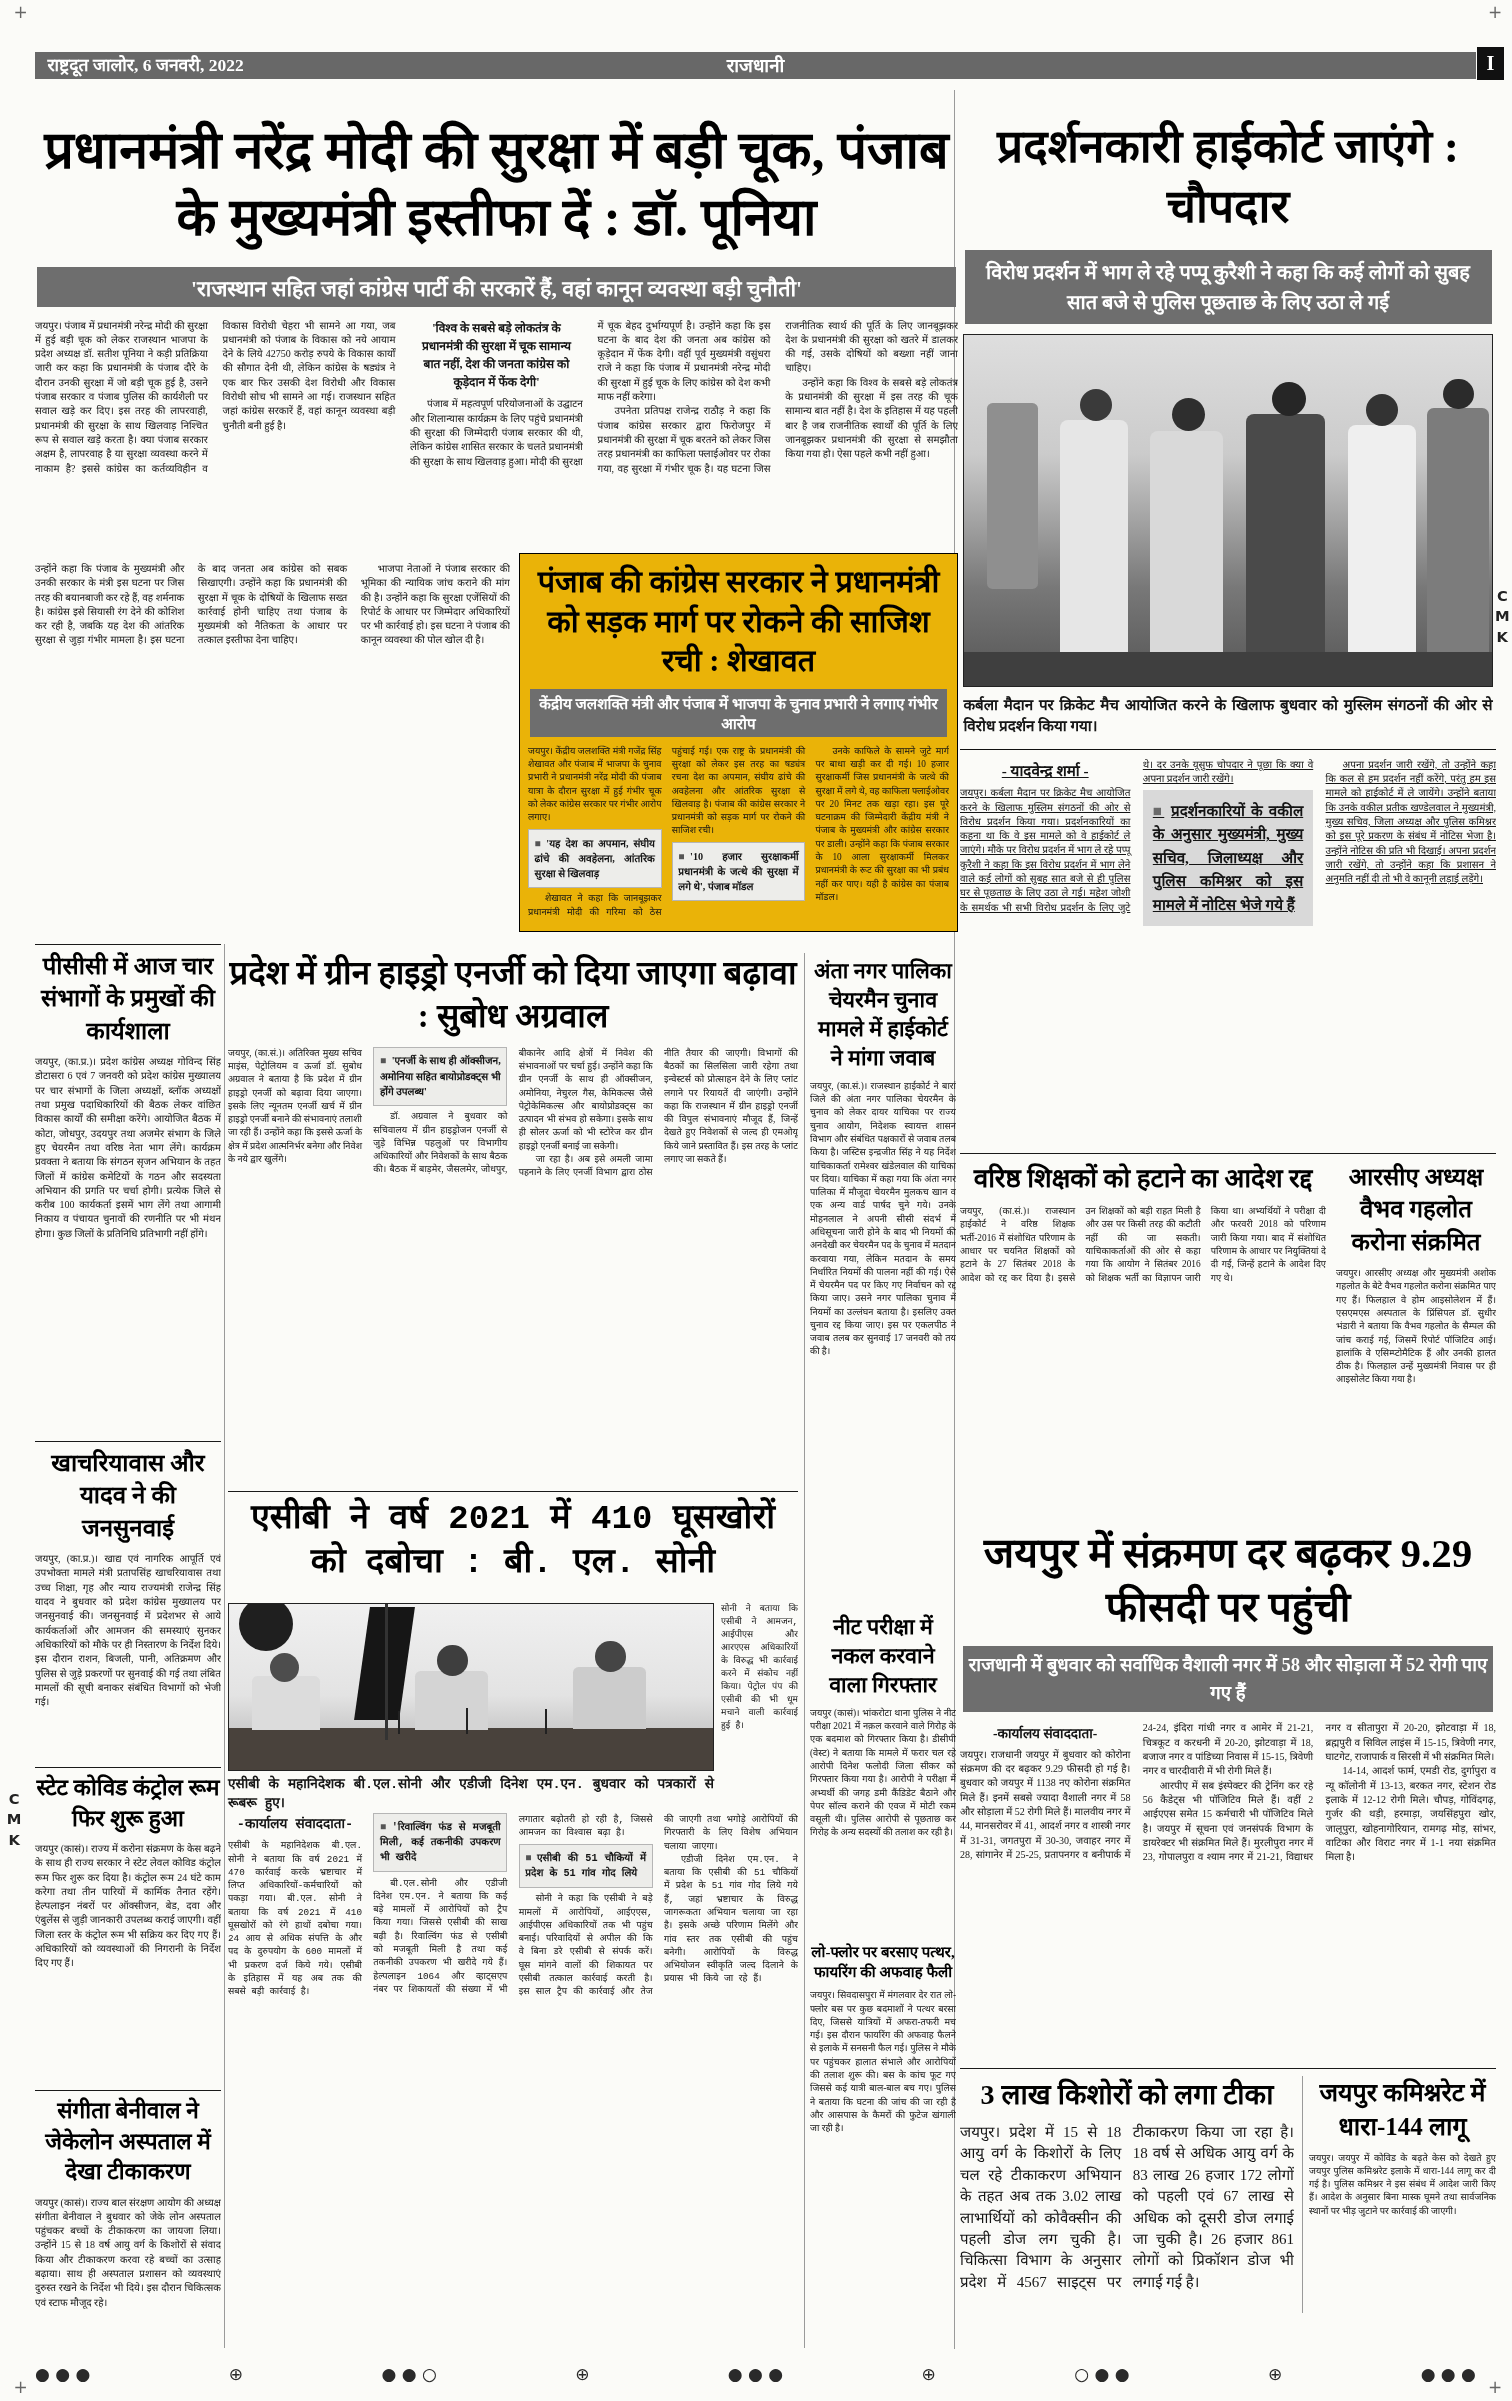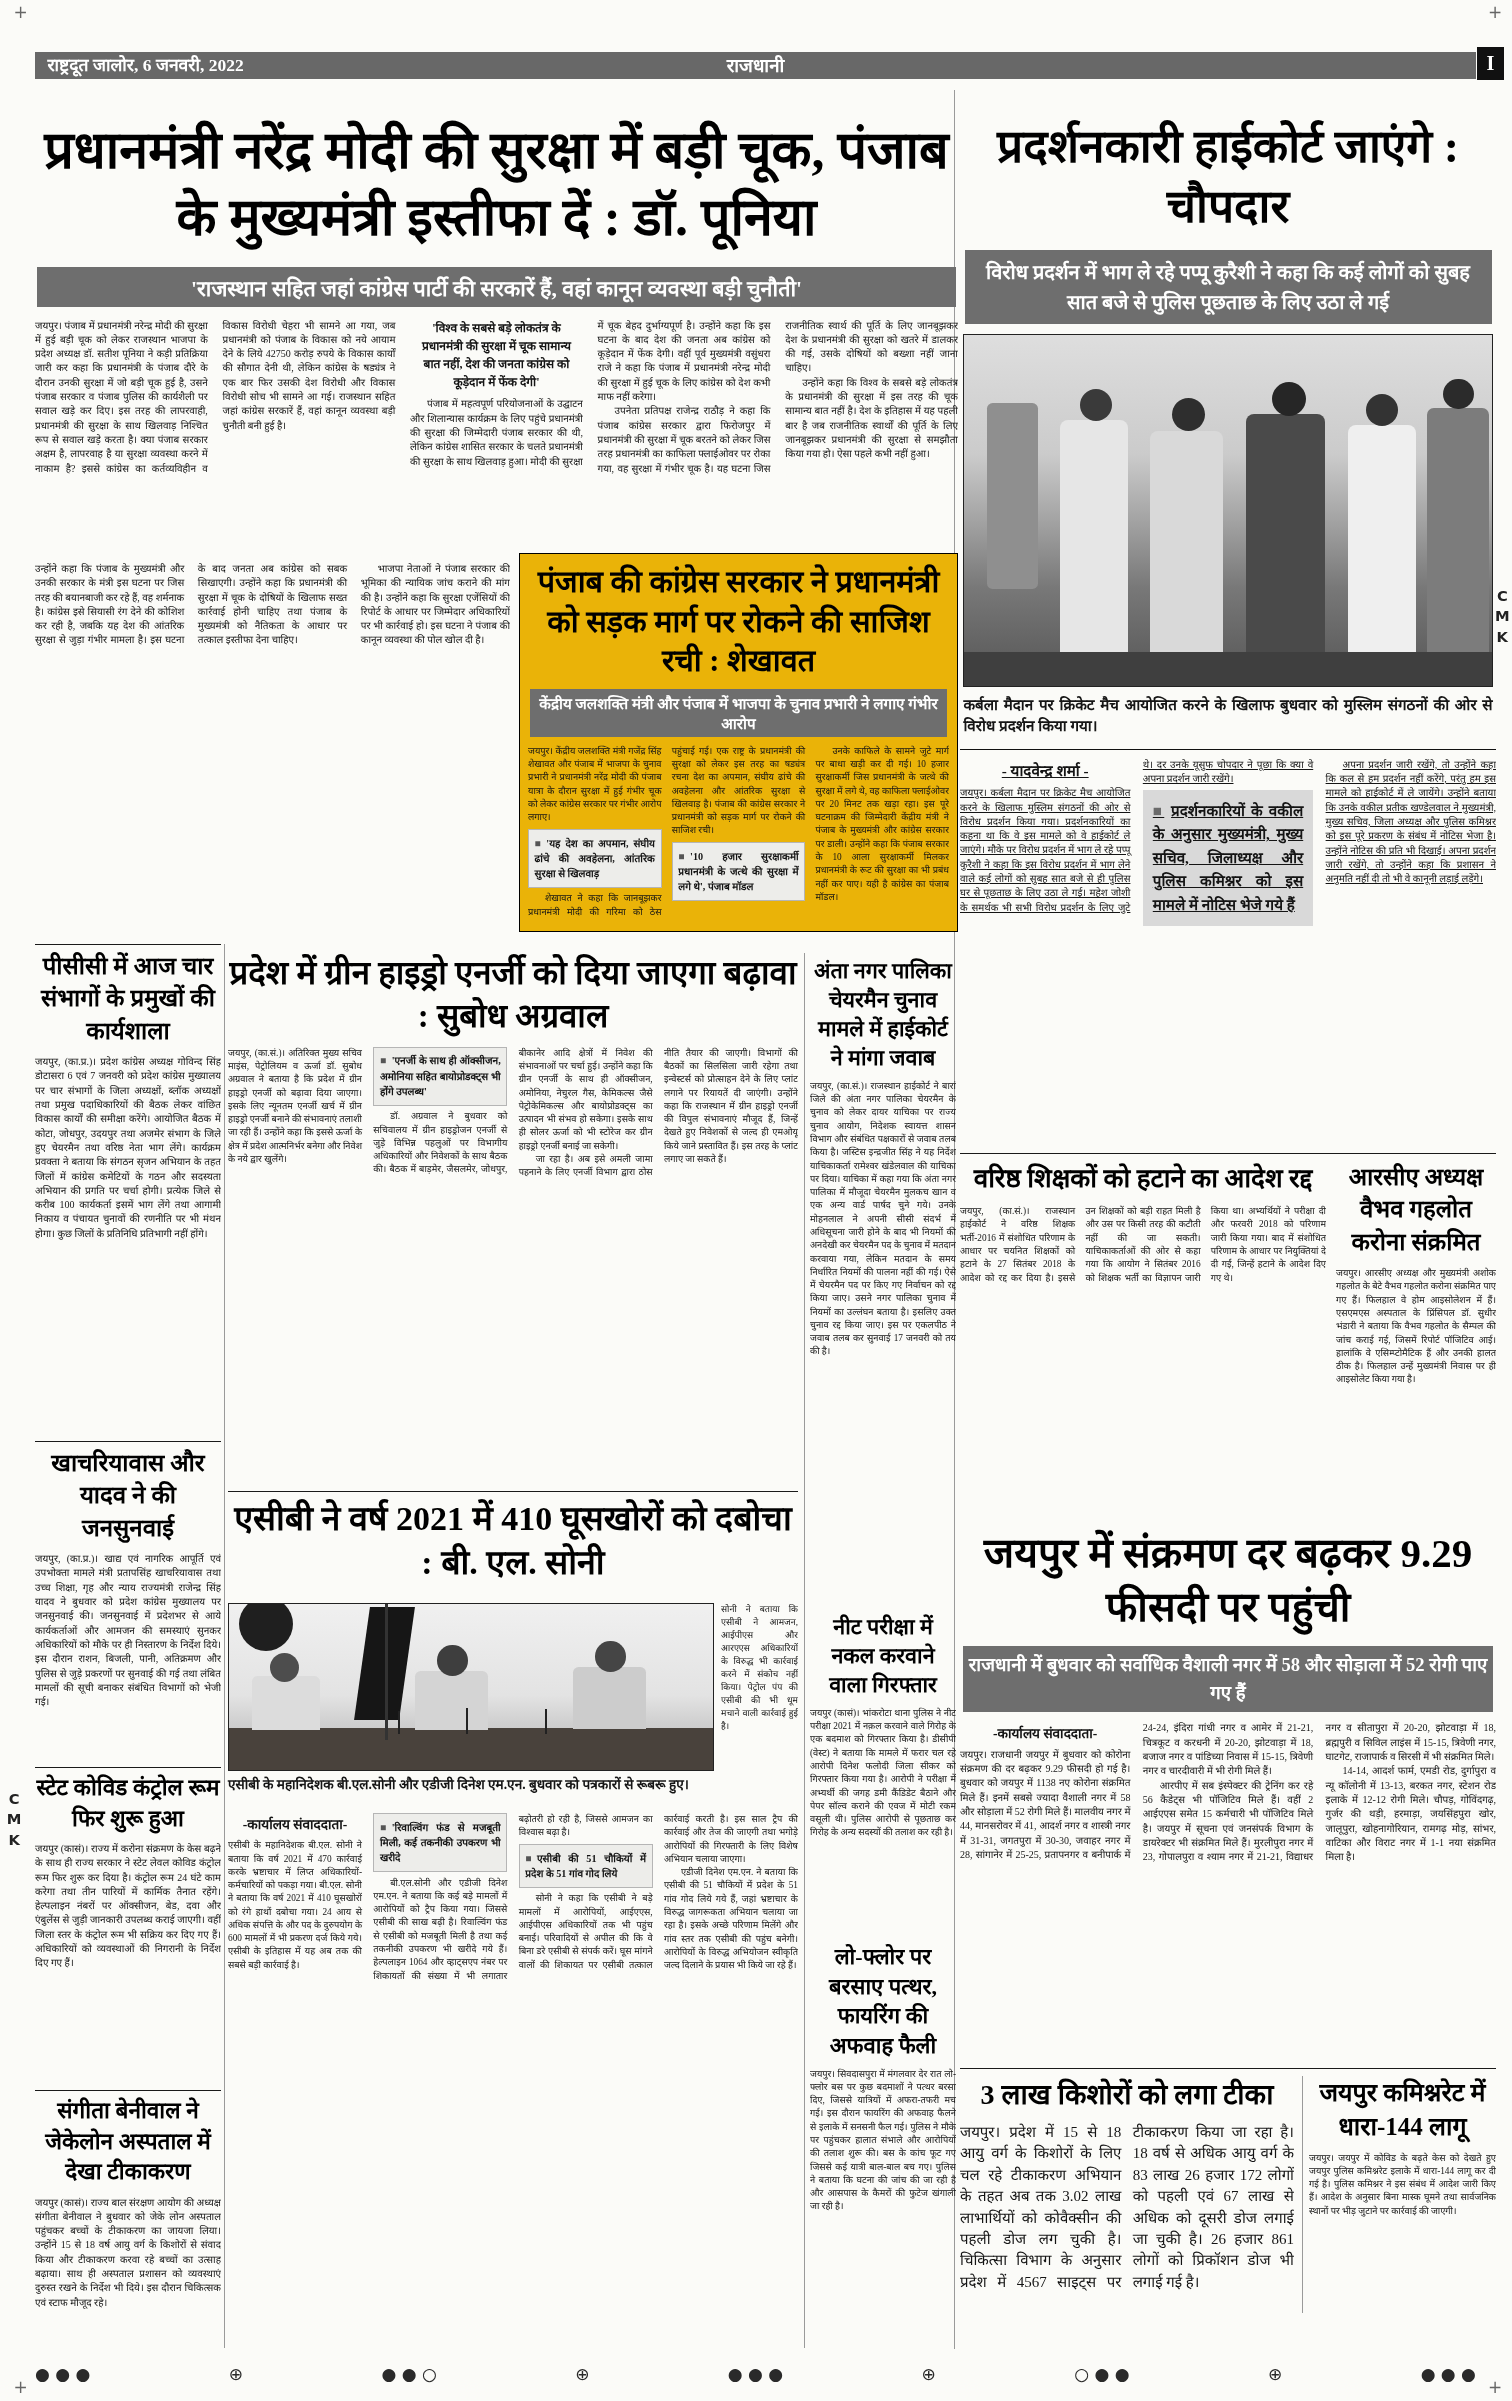--- a/index.html
+++ b/index.html
@@ -76,21 +76,21 @@
   .leftstory .body{margin-top:8px;overflow:hidden;}
   
   .midstory{left:810px;width:146px;}
   .midstory h3{font-size:21.5px;line-height:1.35;}
   .midstory .body{margin-top:6.8px;font-size:9.3px;overflow:hidden;}
   
   #green{left:228px;top:952px;width:570px;}
   #green h2{font-size:33px;line-height:1.3;}
   #green .cols{margin-top:9px;height:418px;column-count:4;column-gap:11.3px;overflow:hidden;font-size:9.3px;}
   
-  #acb{left:228px;top:1497px;width:570px;height:847px;}
+  #acb{left:228px;top:1497px;width:570px;height:847px;font-family:Liberation Mono, monospace;}
   #acb h2{font-size:34px;line-height:1.3;}
   #acb .photo{position:absolute;left:0;top:106px;width:484px;height:166px;}
   #acb .side{position:absolute;left:493px;top:106px;width:77px;height:166px;overflow:hidden;font-size:9px;
     line-height:1.45;text-align:justify;}
   #acb .caption{position:absolute;left:0;top:278px;width:486px;font-size:13.6px;margin:0;}
   #acb .cols{position:absolute;left:0;top:316px;width:570px;height:530px;column-count:4;column-gap:11.3px;
     overflow:hidden;font-size:9.3px;}
   
   #footer{position:absolute;left:35px;top:2364px;width:1441px;display:flex;justify-content:space-between;
     align-items:center;font-size:17px;color:#2a2a2a;font-family:"DejaVu Sans",sans-serif;}
@@ -325,21 +325,21 @@
   </div>
 
   <div class="abs midstory" style="top:1613px;">
     <h3>नीट परीक्षा में नकल करवाने वाला गिरफ्तार</h3>
     <div class="body" style="height:226px;">
       <p class="first">जयपुर (कासं)। भांकरोटा थाना पुलिस ने नीट परीक्षा 2021 में नक़ल करवाने वाले गिरोह के एक बदमाश को गिरफ्तार किया है। डीसीपी (वेस्ट) ने बताया कि मामले में फरार चल रहे आरोपी दिनेश फलोदी जिला सीकर को गिरफ्तार किया गया है। आरोपी ने परीक्षा में अभ्यर्थी की जगह डमी कैंडिडेट बैठाने और पेपर सॉल्व कराने की एवज में मोटी रकम वसूली थी। पुलिस आरोपी से पूछताछ कर गिरोह के अन्य सदस्यों की तलाश कर रही है।</p>
     </div>
   </div>
 
   <div class="abs midstory" style="top:1942px;">
-    <h3 style="font-size:22px;">लो-फ्लोर पर बरसाए पत्थर, फायरिंग की अफवाह फैली</h3>
+    <h3 style="font-size:15px;">लो-फ्लोर पर बरसाए पत्थर, फायरिंग की अफवाह फैली</h3>
     <div class="body" style="height:294px;">
       <p class="first">जयपुर। सिवदासपुरा में मंगलवार देर रात लो-फ्लोर बस पर कुछ बदमाशों ने पत्थर बरसा दिए, जिससे यात्रियों में अफरा-तफरी मच गई। इस दौरान फायरिंग की अफवाह फैलने से इलाके में सनसनी फैल गई। पुलिस ने मौके पर पहुंचकर हालात संभाले और आरोपियों की तलाश शुरू की। बस के कांच फूट गए जिससे कई यात्री बाल-बाल बच गए। पुलिस ने बताया कि घटना की जांच की जा रही है और आसपास के कैमरों की फुटेज खंगाली जा रही है।</p>
     </div>
   </div>
 
   <div id="footer">
     <span>● ● ●</span>
     <span>⊕</span>
     <span>● ● ○</span>
     <span>⊕</span>

